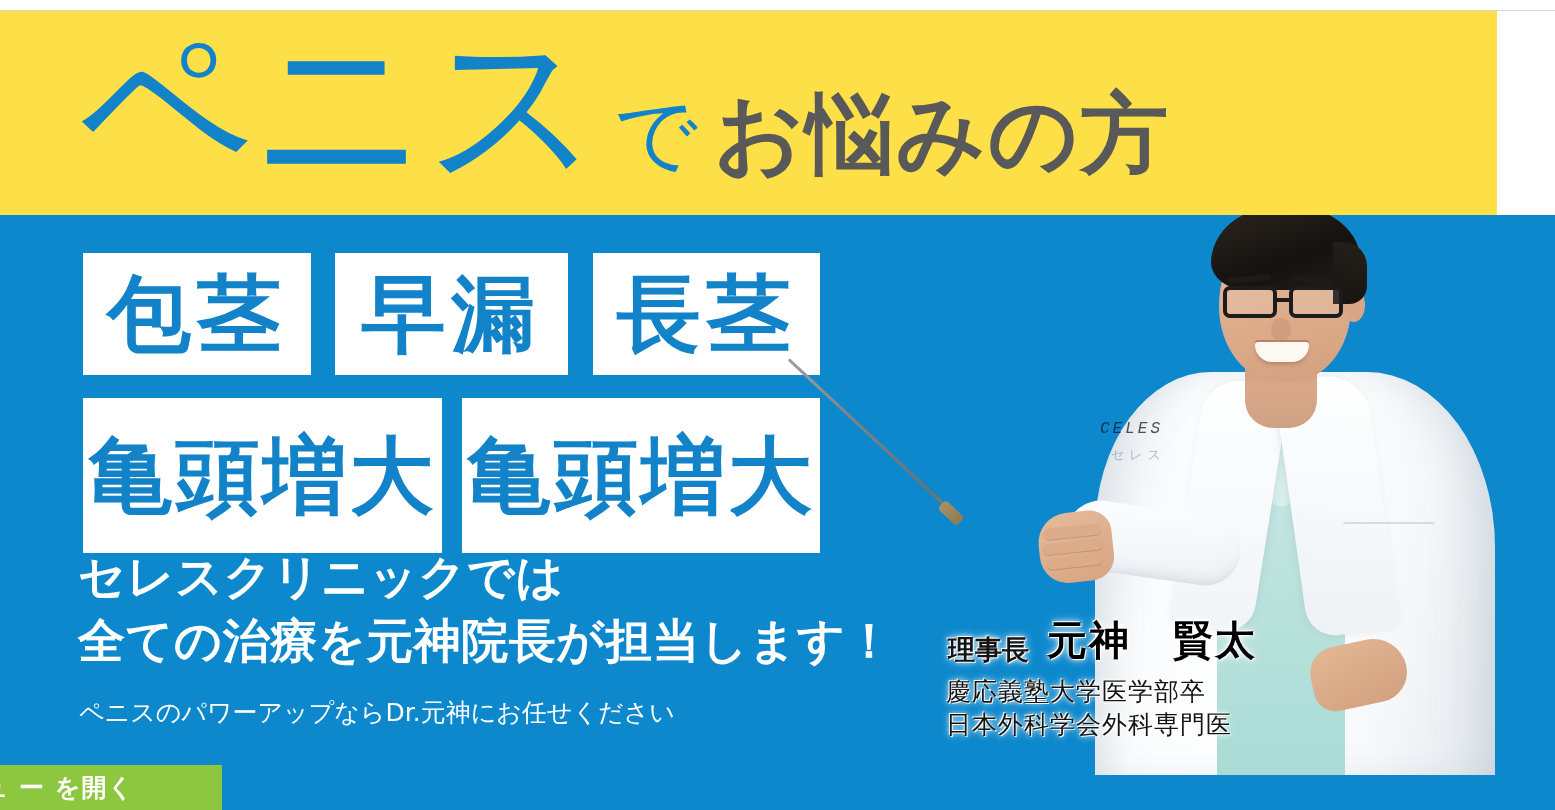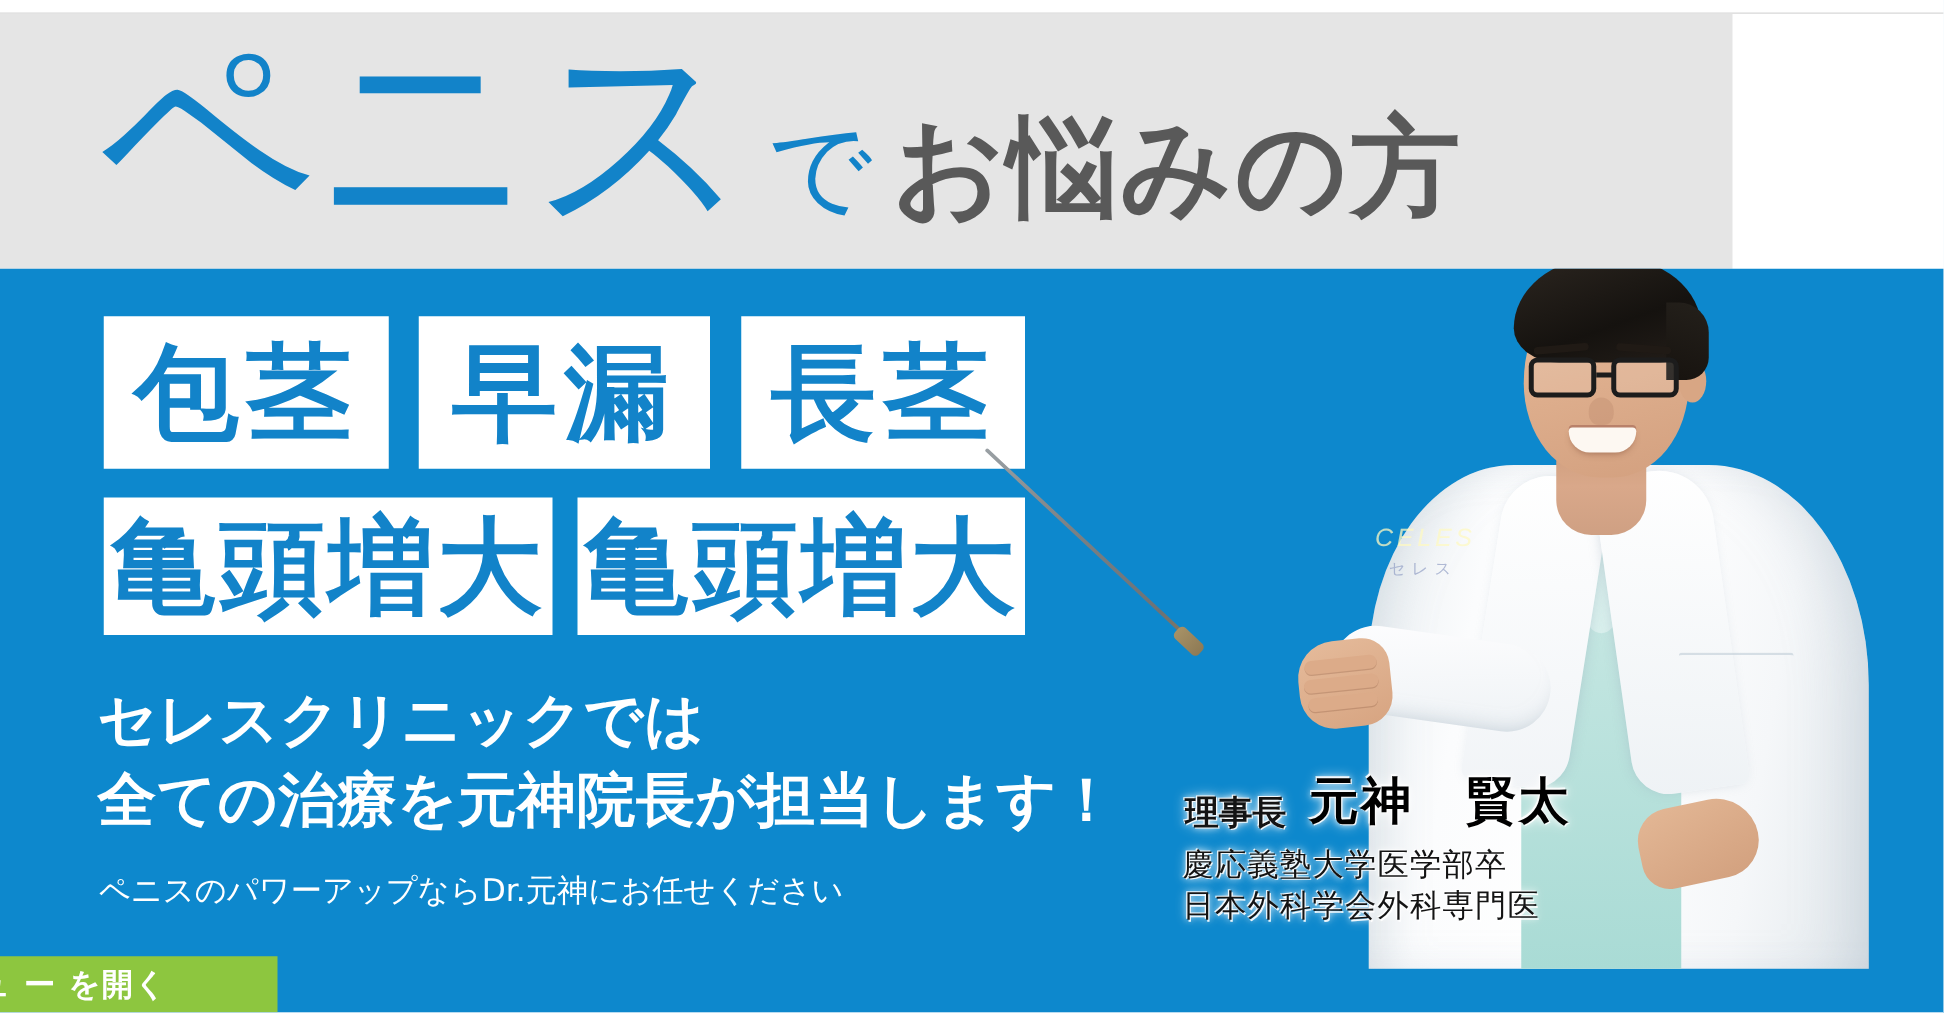--- a/index.html
+++ b/index.html
@@ -26,22 +26,22 @@
     position: absolute;
     left: 0; top: 10px;
     width: 1555px; height: 1px;
     background: #d8d8d8;
   }
 
   
   .headline-band {
     position: absolute;
     left: 0; top: 11px;
-    width: 1386px; height: 204px;
-    background: #e5e5e5;
+    width: 1497px; height: 204px;
+    background: #fde047;
     overflow: hidden;
   }
 
   .headline-row {
     position: absolute;
     left: 78px; top: 8px;
     display: flex;
     align-items: baseline;
     white-space: nowrap;
   }
@@ -92,21 +92,21 @@
     background: #ffffff;
     display: flex;
     align-items: center;
     justify-content: center;
     color: #1283c9;
     font-weight: 700;
     line-height: 1;
     font-family: "DejaVu Sans", "Liberation Sans", sans-serif;
   }
   .tag-r1 { top: 38px; height: 122px; font-size: 84px; letter-spacing: 6px; }
-  .tag-r2 { top: 183px; height: 110px; font-size: 84px; letter-spacing: 3px; }
+  .tag-r2 { top: 183px; height: 155px; font-size: 84px; letter-spacing: 3px; }
 
   .tag-1 { left: 83px;  width: 228px; }
   .tag-2 { left: 335px; width: 233px; }
   .tag-3 { left: 593px; width: 227px; }
   .tag-4 { left: 83px;  width: 359px; }
   .tag-5 { left: 462px; width: 358px; }
 
   
   .slogan {
     position: absolute;
@@ -332,24 +332,24 @@
     left: 940px; top: 505px;
     width: 26px; height: 12px;
     background: linear-gradient(90deg,#a79166 0%, #8e7a55 100%);
     border-radius: 4px;
     transform: rotate(43deg);
   }
 
   .coat-logo {
     position: absolute;
     left: 25px; top: 230px;
-    color: #fef9c3;
-    font-size: 20px;
+    color: #0f172a;
+    font-size: 16px;
     letter-spacing: 3px;
-    font-family: Liberation Sans, sans-serif;
+    font-family: Liberation Mono, monospace;
     font-style: italic;
     opacity: .75;
   }
   .coat-logo-sub {
     position: absolute;
     left: 36px; top: 256px;
     color: #93a0c6;
     font-size: 13px;
     letter-spacing: 5px;
     opacity: .7;

